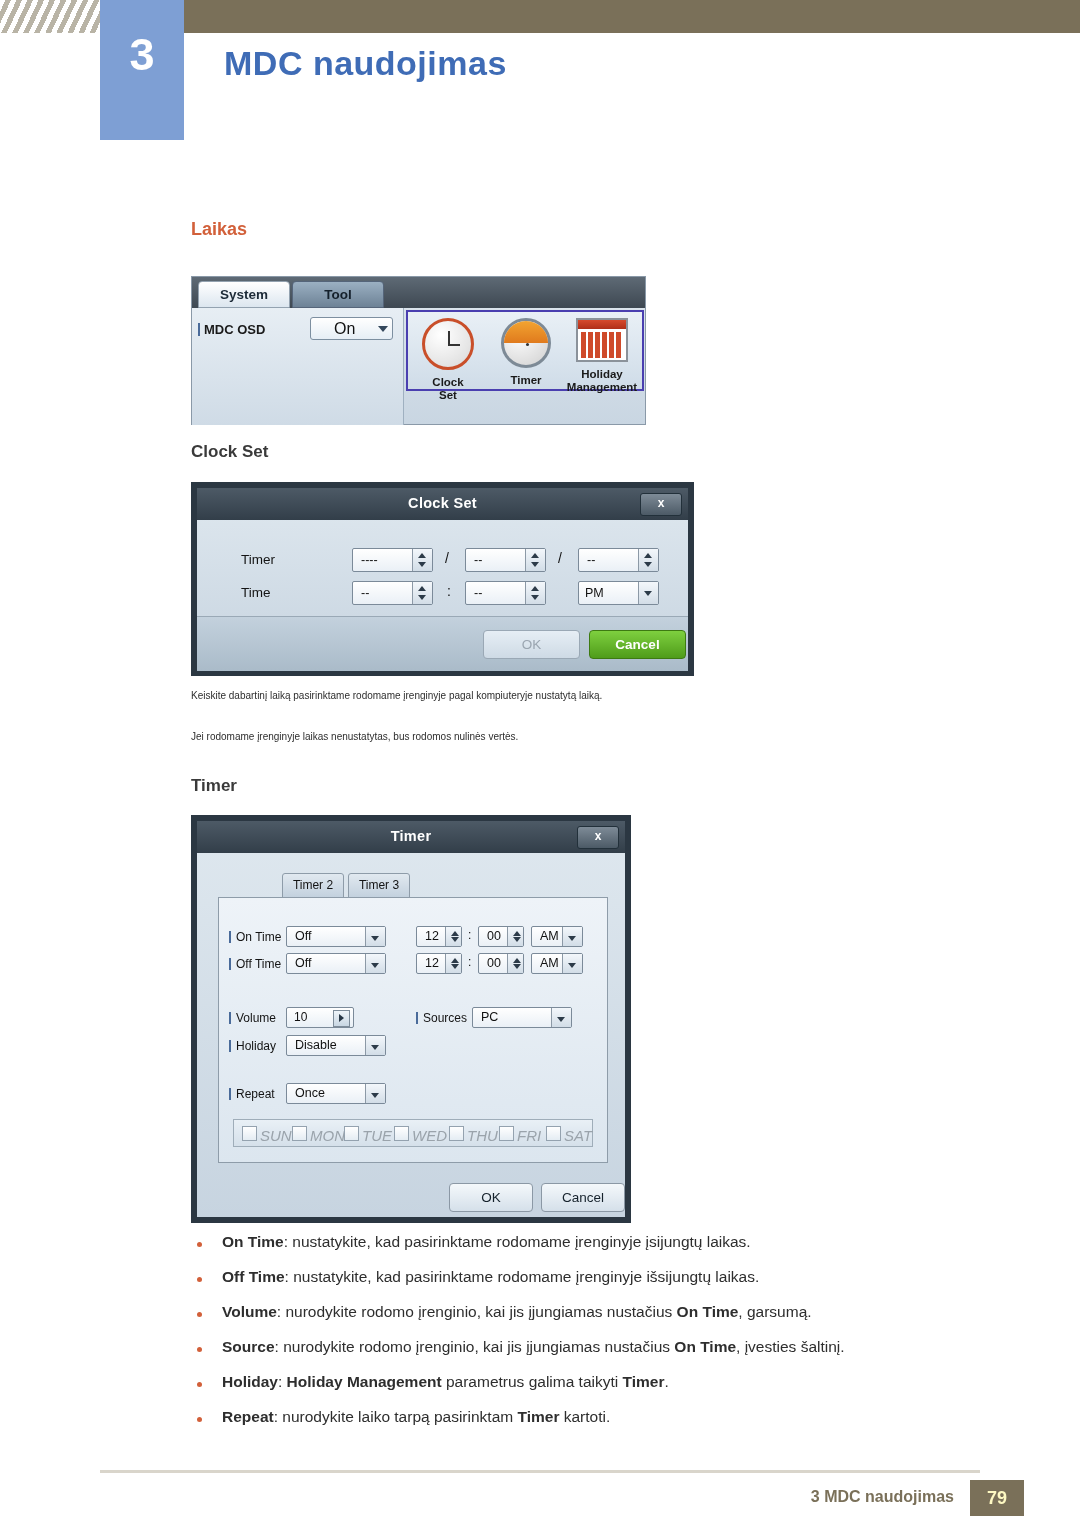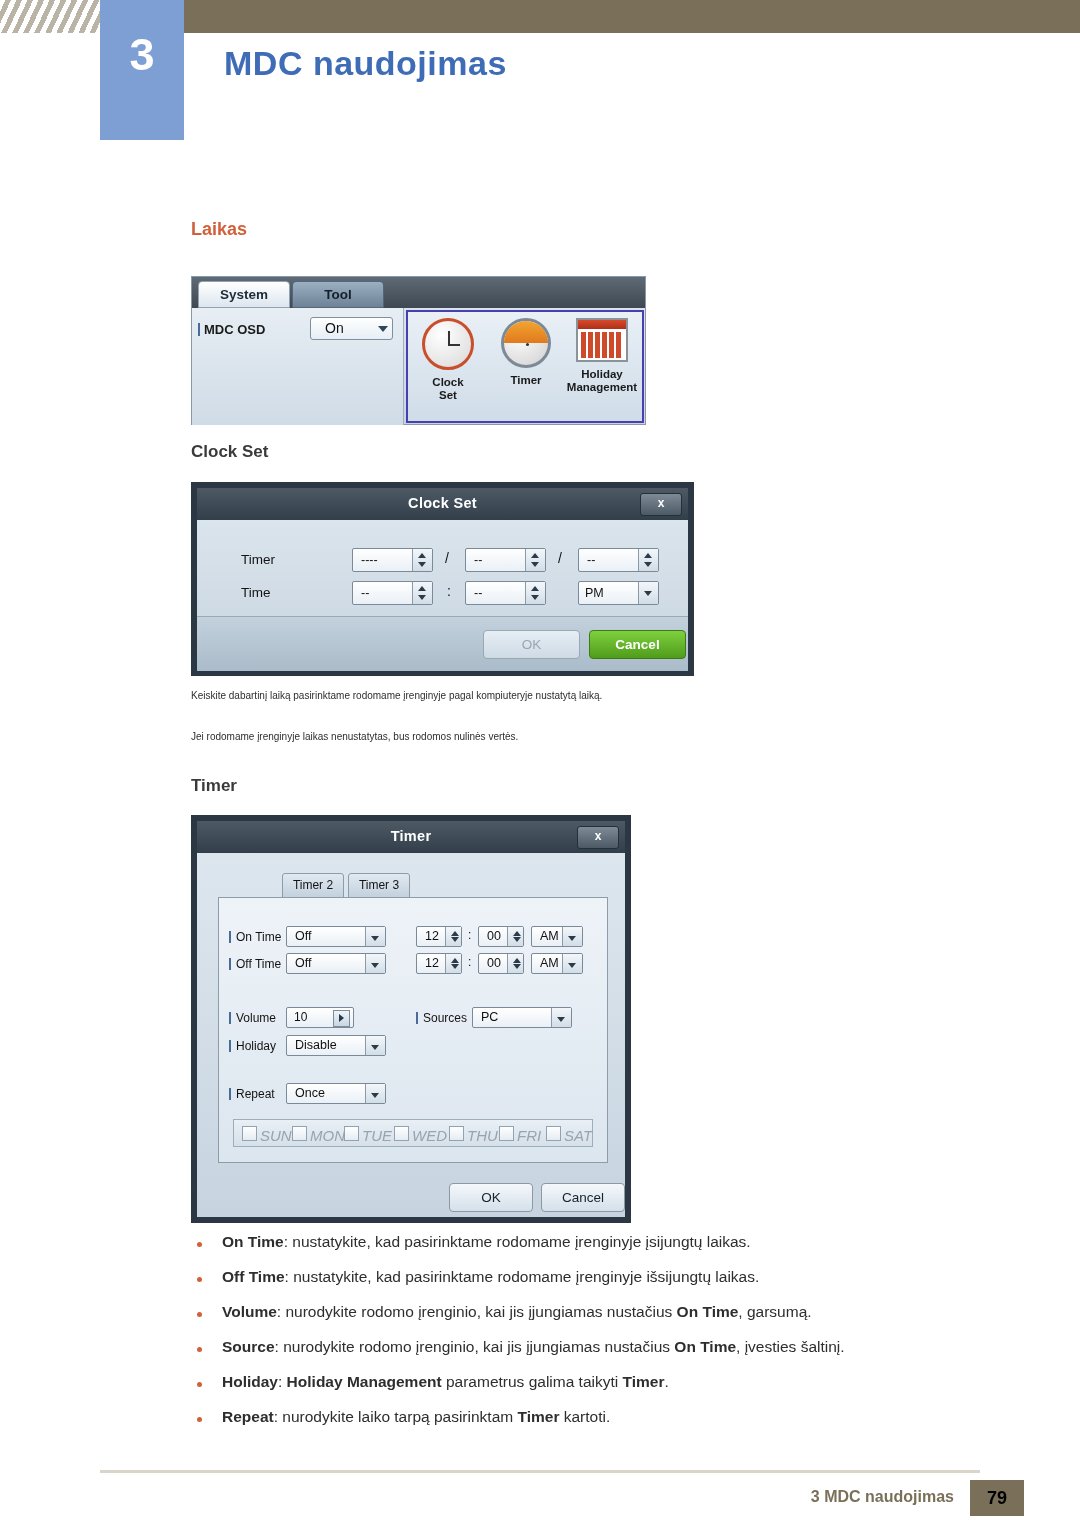--- a/index.html
+++ b/index.html
@@ -139,37 +139,37 @@
     background: #4a6b9a;
   }
   .tp-combo {
     position: absolute;
     left: 118px; top: 40px;
     width: 83px; height: 23px;
     background: linear-gradient(#ffffff, #e6eef5);
     border: 1px solid #7d8fa0;
     border-radius: 3px;
     box-sizing: border-box;
-    font-size: 14px;
+    font-size: 16px;
     color: #111;
     line-height: 21px;
-    padding-left: 14px;
+    padding-left: 23px;
   }
   .tp-combo .arrow {
     position: absolute;
     right: 4px; top: 8px;
     width: 0; height: 0;
     border-left: 5px solid transparent;
     border-right: 5px solid transparent;
     border-top: 6px solid #33475c;
   }
   .tp-right {
     position: absolute;
     left: 214px; top: 33px;
-    width: 238px; height: 113px;
+    width: 238px; height: 81px;
     border: 2px solid #4a3fb0;
     background: linear-gradient(#e9f0f6, #cfdce8);
     box-sizing: border-box;
   }
   .tp-icon {
     position: absolute;
     top: 6px;
     width: 76px;
     text-align: center;
     font-size: 11.5px;
@@ -501,21 +501,21 @@
     right: 126px; top: 1488px;
     color: #7a7059;
     font-size: 16px;
     font-weight: bold;
   }
   .footer-page {
     position: absolute;
     right: 56px; top: 1480px;
     width: 54px; height: 36px;
     background: #7a7059;
-    color: #000000;
+    color: #fef9c3;
     font-size: 18px;
     font-weight: bold;
     text-align: center;
     line-height: 36px;
   }
 </style>
 </head>
 <body>
 
 <div class="header-bar"></div>

